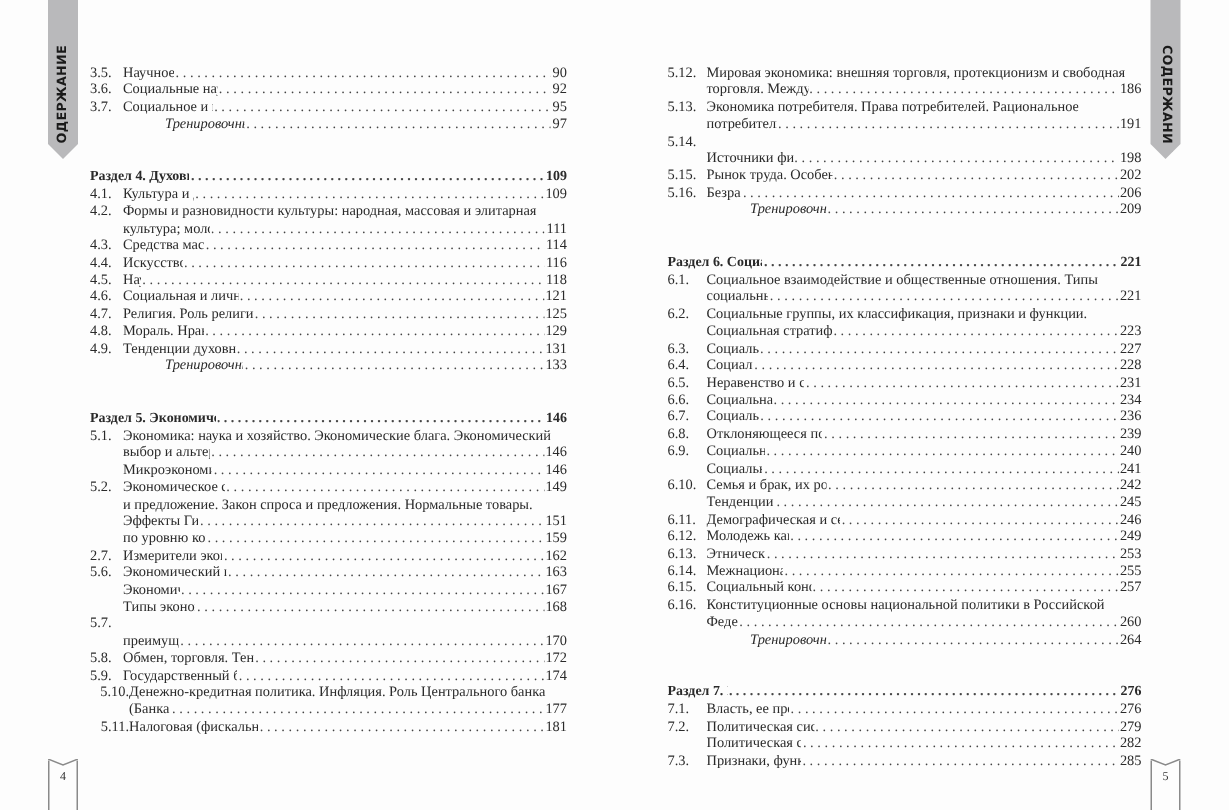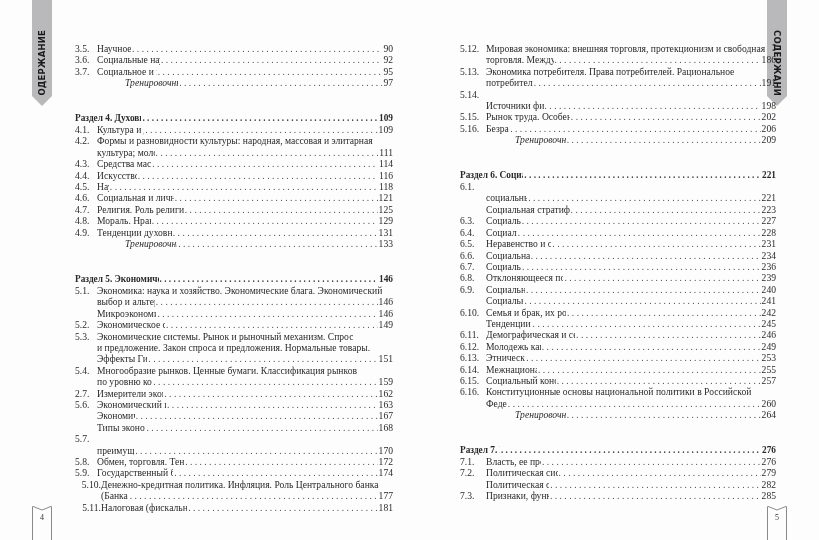--- a/index.html
+++ b/index.html
@@ -22,21 +22,21 @@
   .right .tab-text { transform:translate(-50%,-50%) rotate(90deg); margin-top:18px; }
 
   .pnum { position:absolute; top:507px; width:20px; height:35px; border:1px solid #8a8a8a;
           border-top:none; box-sizing:border-box; background:#fdfdfd; }
   .pnum svg { position:absolute; top:-1px; left:-1px; }
   .pnum span { position:absolute; top:6px; width:100%; text-align:center;
                font-size:8px; color:#333; }
   .left .pnum { left:32px; }
   .right .pnum { left:357px; }
 
-  .toc { position:absolute; font-size:9.6px; line-height:11.4px;margin-left:15px; }
+  .toc { position:absolute; font-size:9.6px; line-height:11.4px; }
   .left .toc { left:60px; width:318px; top:43px; }
   .right .toc { left:35px; width:316px; top:43px; }
 
   .row { display:flex; align-items:baseline; white-space:nowrap; }
   .num { flex:0 0 auto; }
   .left .num { width:22px; }
   .left .num.wide { width:26px;text-align:right; }
   .right .num { width:26px; }
   .title { flex:0 1 auto; overflow:hidden; }
   .dots { flex:1 1 auto; overflow:hidden; margin:0 1px; letter-spacing:1.6px; color:#444; }
@@ -168,35 +168,27 @@
         <span class="title">Микроэкономика и макроэкономика</span>
         <span class="dots"></span>
         <span class="page-no">146</span>
       </div>
       <div class="row">
         <span class="num">5.2.</span>
         <span class="title">Экономическое содержание собственности</span>
         <span class="dots"></span>
         <span class="page-no">149</span>
       </div>
-      <div class="row">
-        <span class="num">5.3.</span>
-        <span class="title">Экономические системы. Рынок и рыночный механизм. Спрос</span>
-      </div>
       <div class="row cont">
         <span class="title">и предложение. Закон спроса и предложения. Нормальные товары.</span>
       </div>
       <div class="row cont">
         <span class="title">Эффекты Гиффена и Веблена</span>
         <span class="dots"></span>
         <span class="page-no">151</span>
-      </div>
-      <div class="row">
-        <span class="num">5.4.</span>
-        <span class="title">Многообразие рынков. Ценные бумаги. Классификация рынков</span>
       </div>
       <div class="row cont">
         <span class="title">по уровню конкурентной борьбы</span>
         <span class="dots"></span>
         <span class="page-no">159</span>
       </div>
       <div class="row">
         <span class="num">2.7.</span>
         <span class="title">Измерители экономической деятельности</span>
         <span class="dots"></span>
@@ -311,25 +303,30 @@
         <span class="page-no">209</span>
       </div>
       <div class="gap"></div>
       <div class="row section">
         <span class="title">Раздел 6. Социальные отношения</span>
         <span class="dots"></span>
         <span class="page-no">221</span>
       </div>
       <div class="row">
         <span class="num">6.1.</span>
+        <span class="title">Социальное взаимодействие и общественные отношения. Типы</span>
       </div>
       <div class="row cont">
         <span class="title">социальных отношений</span>
         <span class="dots"></span>
         <span class="page-no">221</span>
+      </div>
+      <div class="row">
+        <span class="num">6.2.</span>
+        <span class="title">Социальные группы, их классификация, признаки и функции.</span>
       </div>
       <div class="row cont">
         <span class="title">Социальная стратификация и социальная дифференциация</span>
         <span class="dots"></span>
         <span class="page-no">223</span>
       </div>
       <div class="row">
         <span class="num">6.3.</span>
         <span class="title">Социальный статус</span>
         <span class="dots"></span>

